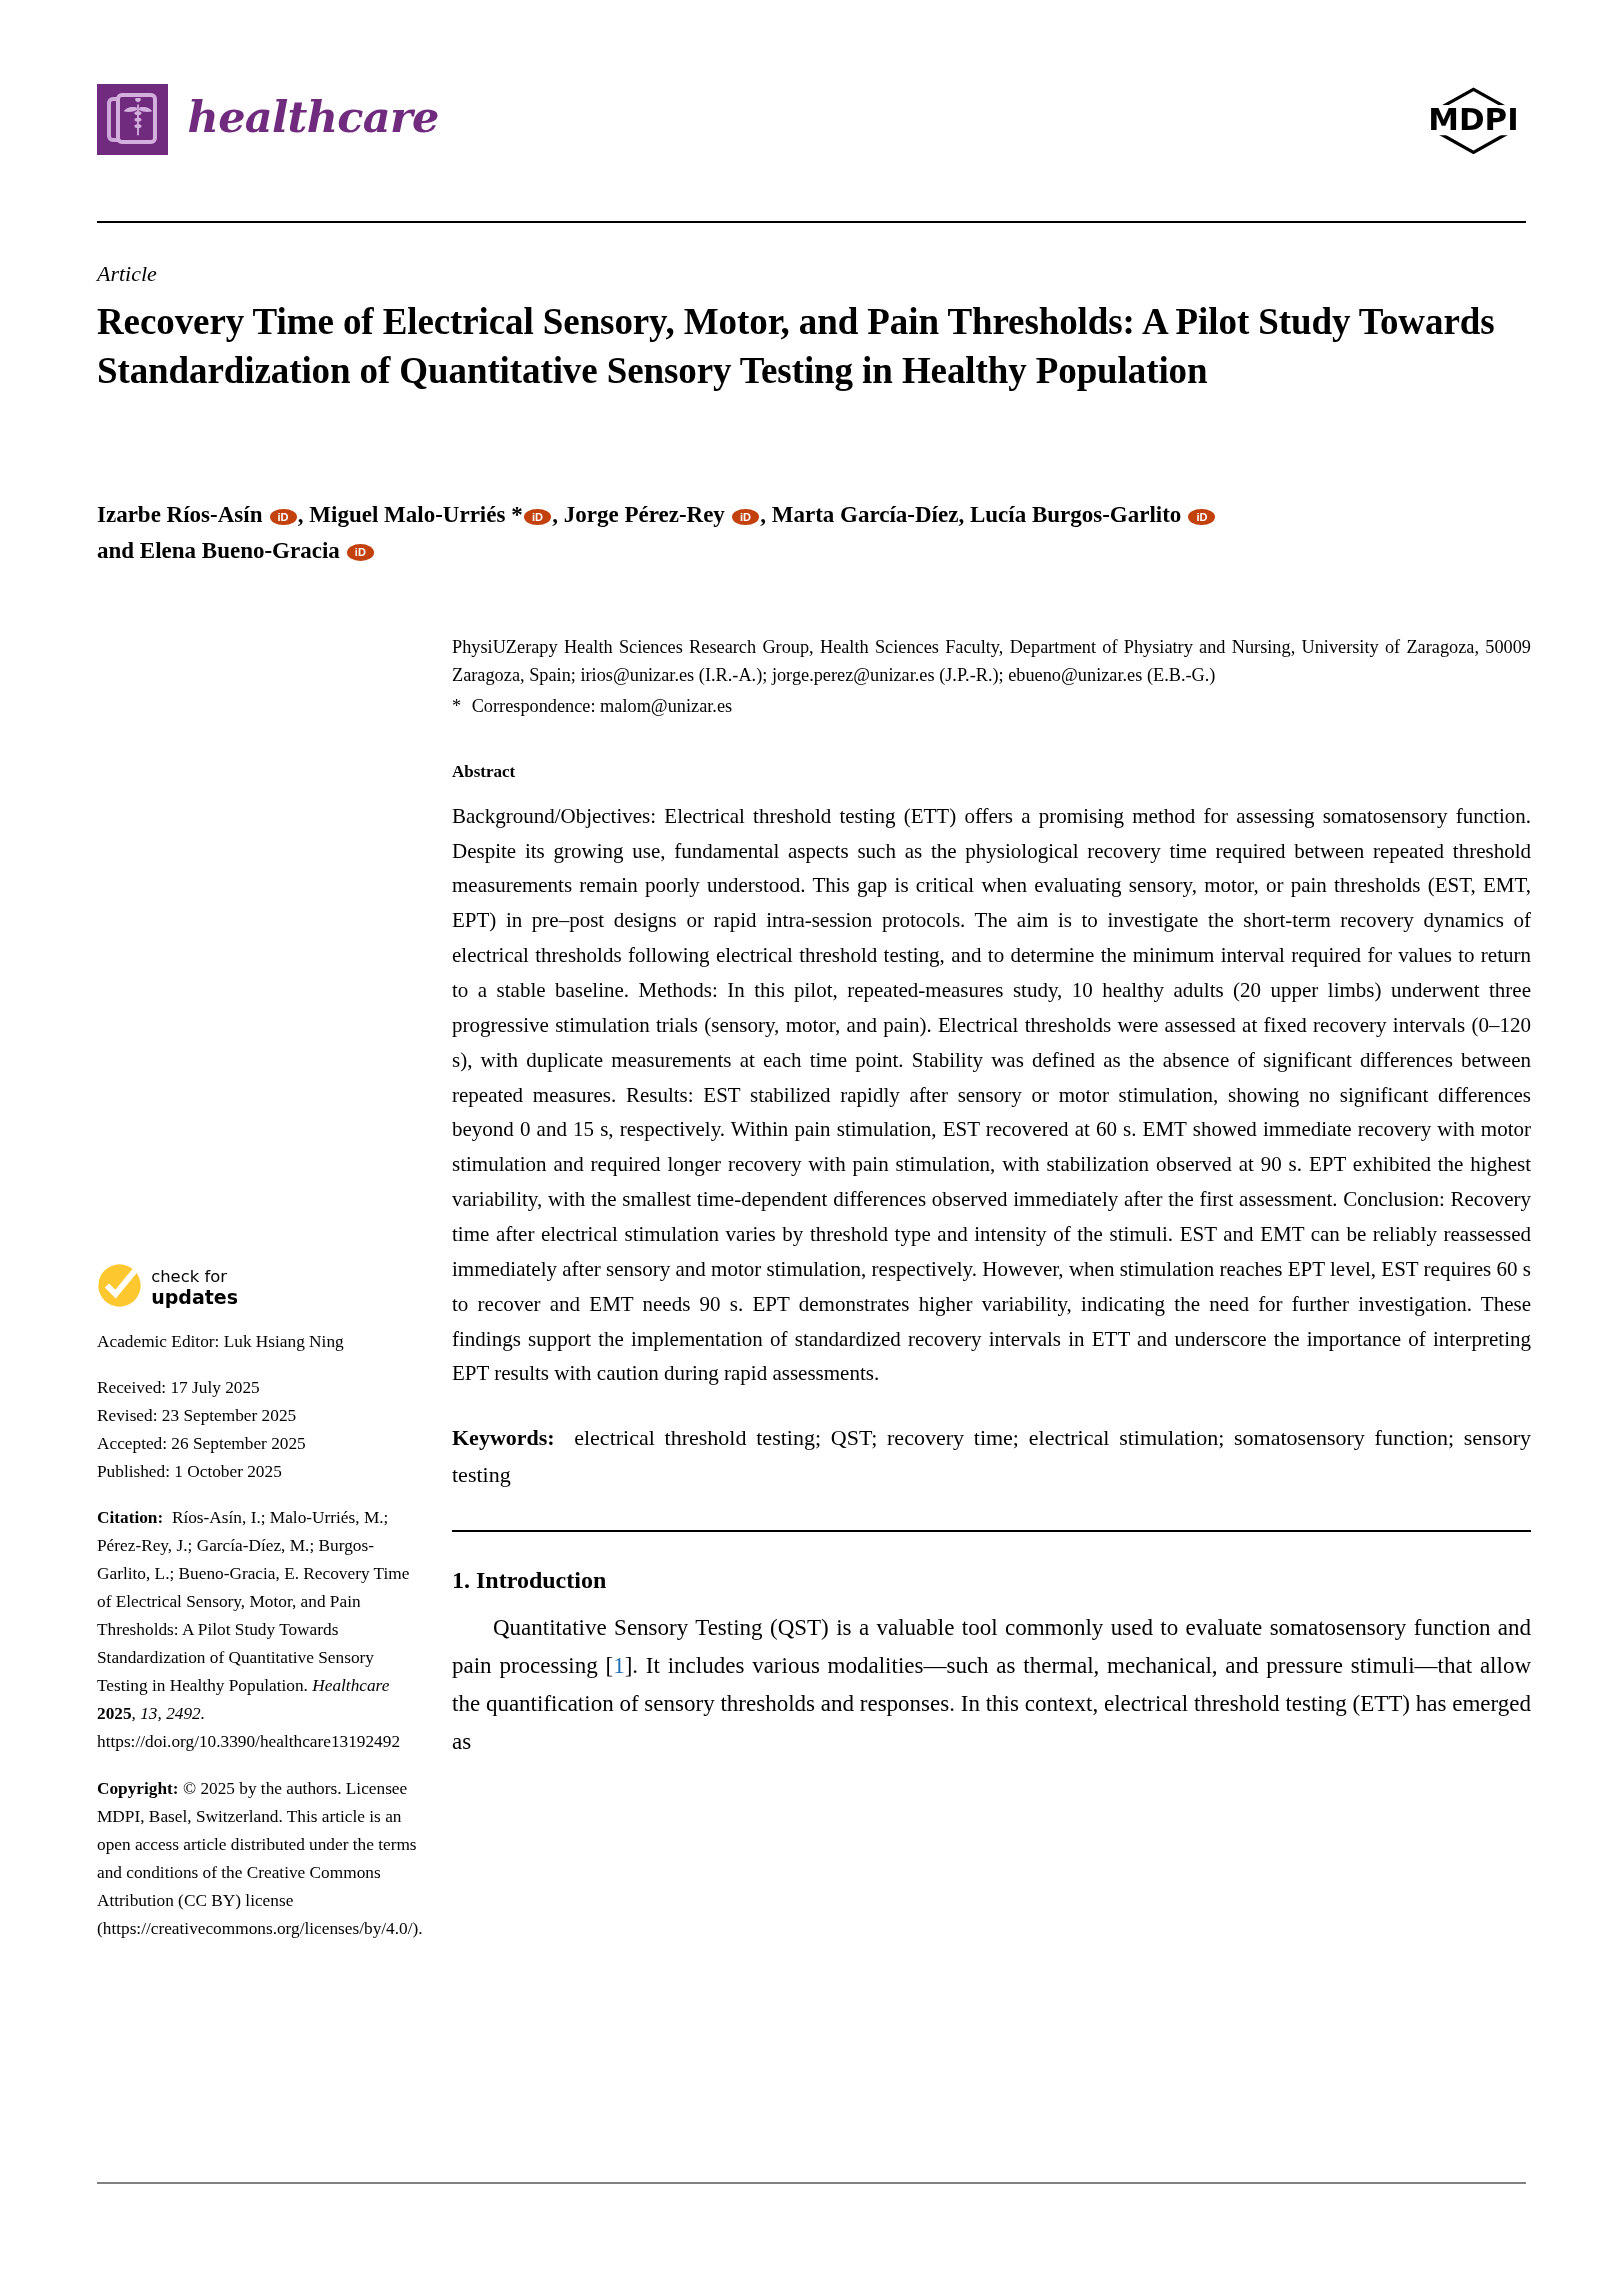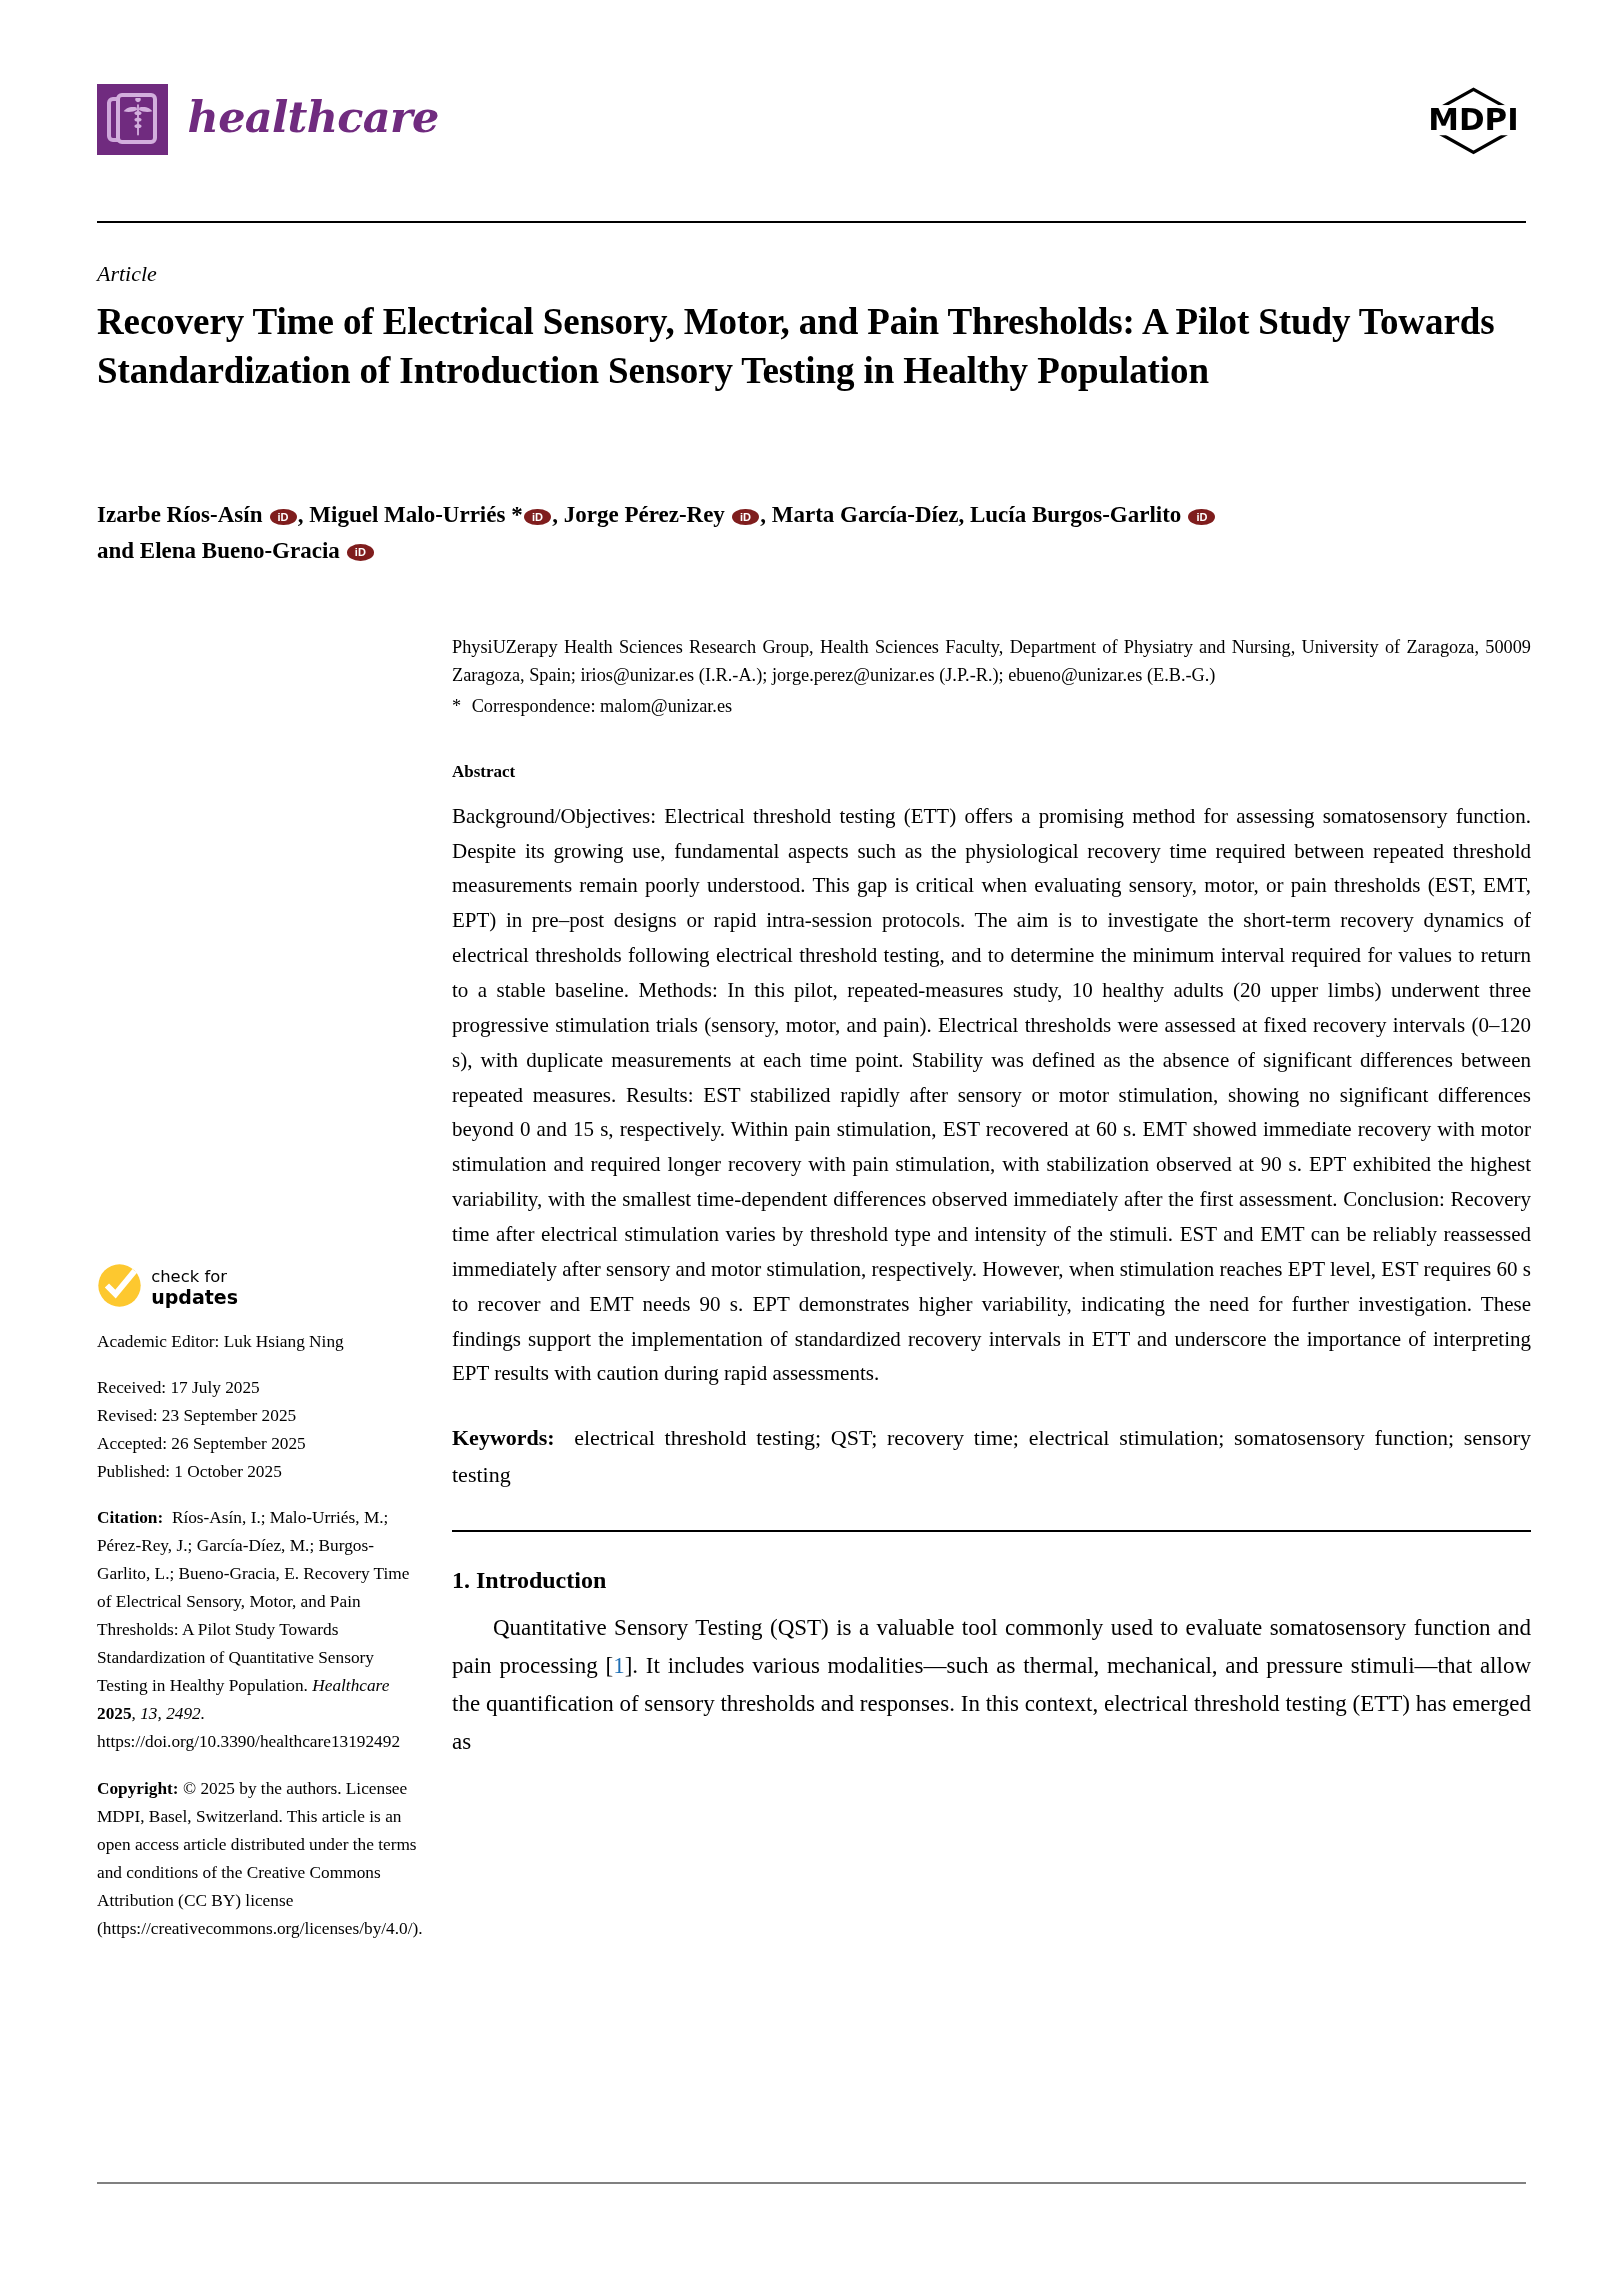--- a/index.html
+++ b/index.html
@@ -122,21 +122,21 @@
     width: 1433px;
     font-weight: 700;
     font-size: 23px;
     line-height: 1.55;
   }
   .orcid {
     display: inline-block;
     width: 27px;
     height: 16.4px;
     border-radius: 50%;
-    background: #7f1d1d;
+    background: #c2410c;
     color: #ffffff;
     font-family: "Liberation Sans", sans-serif;
     font-size: 11px;
     font-weight: 700;
     font-style: normal;
     line-height: 16.4px;
     text-align: center;
     vertical-align: 1.3px;
     margin: 0 1.3px;
   }
@@ -269,21 +269,21 @@
   <svg class="mdpi-logo" viewBox="0 0 160 120">
     <path d="M30 82 L30 42 L80 14 L130 42 L130 82 L80 110 Z" fill="none" stroke="#000" stroke-width="5"></path>
     <rect x="24" y="38" width="112" height="46" fill="#fff"></rect>
     <text x="80" y="76" font-family="DejaVu Sans, Liberation Sans, sans-serif" font-size="47" font-weight="700" text-anchor="middle" fill="#000">MDPI</text>
   </svg>
 
   <div class="rule-top"></div>
 
   <div class="article-type">Article</div>
 
-  <div class="paper-title">Recovery Time of Electrical Sensory, Motor, and Pain Thresholds: A Pilot Study Towards Standardization of Introduction Sensory Testing in Healthy Population</div>
+  <div class="paper-title">Recovery Time of Electrical Sensory, Motor, and Pain Thresholds: A Pilot Study Towards Standardization of Quantitative Sensory Testing in Healthy Population</div>
 
   <div class="authors">
     <span>Izarbe Ríos-Asín </span><span class="orcid">iD</span><span>, Miguel Malo-Urriés *</span><span class="orcid">iD</span><span>, Jorge Pérez-Rey </span><span class="orcid">iD</span><span>, Marta García-Díez, Lucía Burgos-Garlito </span><span class="orcid">iD</span><br><span>and Elena Bueno-Gracia </span><span class="orcid">iD</span>
   </div>
 
   <div class="sidebar">
 
     <div class="check-updates">
       <svg class="check-badge" viewBox="0 0 68 68">
         <circle cx="34" cy="34" r="32" fill="#fdc82f"></circle>

